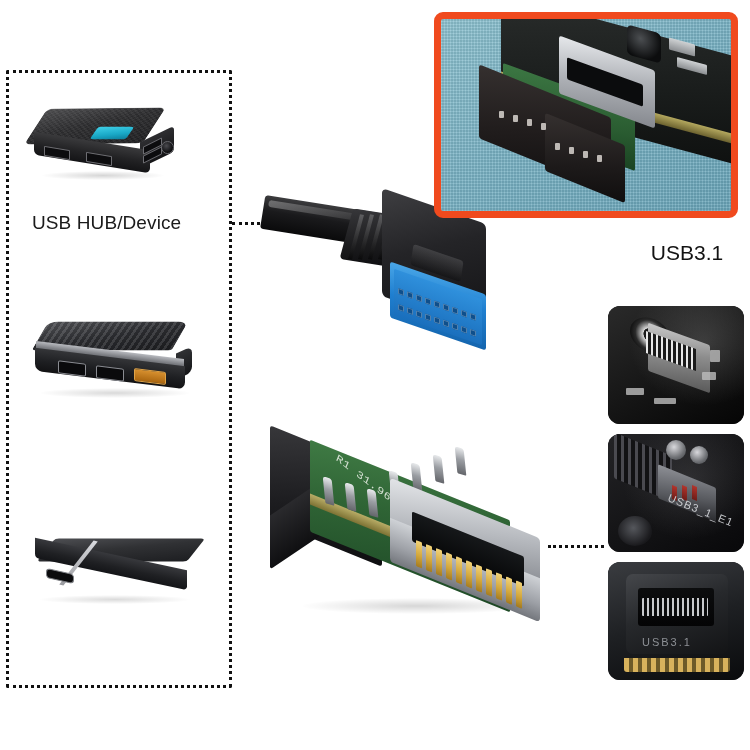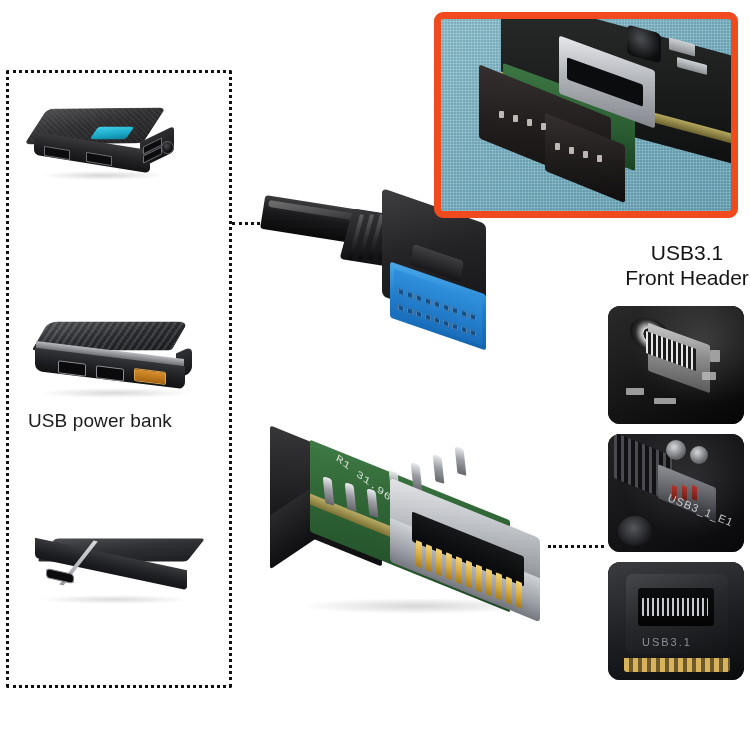--- a/index.html
+++ b/index.html
@@ -577,32 +577,32 @@
     <div class="hub-logo"></div>
     <div class="hub-right"></div>
     <div class="hub-front"></div>
     <div class="hub-port p1"></div>
     <div class="hub-port p2"></div>
     <div class="hub-port p3"></div>
     <div class="hub-port p4"></div>
     <div class="hub-jack"></div>
     <div class="hub-shadow"></div>
   </div>
+  <div class="dev-label" style="left:32px; top:212px;">USB HUB/Device</div>
 
   <div class="dev-art pb-wrap">
     <div class="pb-top"></div>
     <div class="pb-cap"></div>
     <div class="pb-band"></div>
     <div class="pb-front"></div>
     <div class="pb-port a"></div>
     <div class="pb-port b"></div>
     <div class="pb-port c"></div>
     <div class="pb-shadow"></div>
   </div>
-  <div class="dev-label" style="left:28px; top:410px;">USB power bank</div>
 
   <div class="dev-art ssd-wrap">
     <div class="ssd-top"></div>
     <div class="ssd-front"></div>
     <div class="ssd-seam"></div>
     <div class="ssd-port"></div>
     <div class="ssd-shadow"></div>
   </div>
 
   <div class="dev-art cable-assy">
@@ -690,21 +690,20 @@
     <div class="ins-hole" style="left:86px;  top:100px;"></div>
     <div class="ins-hole" style="left:100px; top:104px;"></div>
     <div class="ins-hole" style="left:114px; top:124px;"></div>
     <div class="ins-hole" style="left:128px; top:128px;"></div>
     <div class="ins-hole" style="left:142px; top:132px;"></div>
     <div class="ins-hole" style="left:156px; top:136px;"></div>
   </div>
 
   <div class="fh-title">
     <div>USB3.1</div>
-    <div>Front Header</div>
   </div>
 
   <div class="thumb t1">
     <div class="t1-bg"></div>
     <div class="t1-fan"></div>
     <div class="t1-conn"></div>
     <div class="t1-pins"></div>
     <div class="t1-smd" style="left:94px; top:66px; width:14px; height:8px;"></div>
     <div class="t1-smd" style="left:18px; top:82px; width:18px; height:7px;"></div>
     <div class="t1-smd" style="left:46px; top:92px; width:22px; height:6px;"></div>

